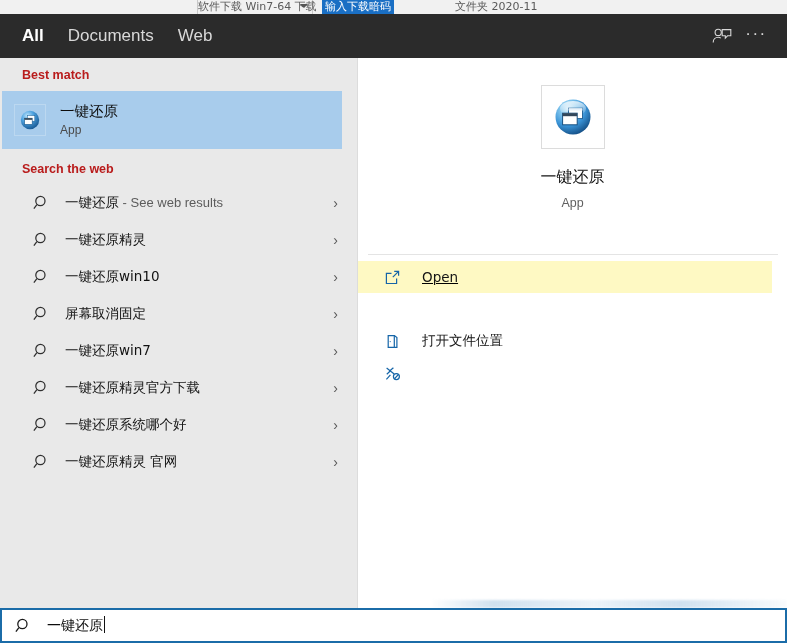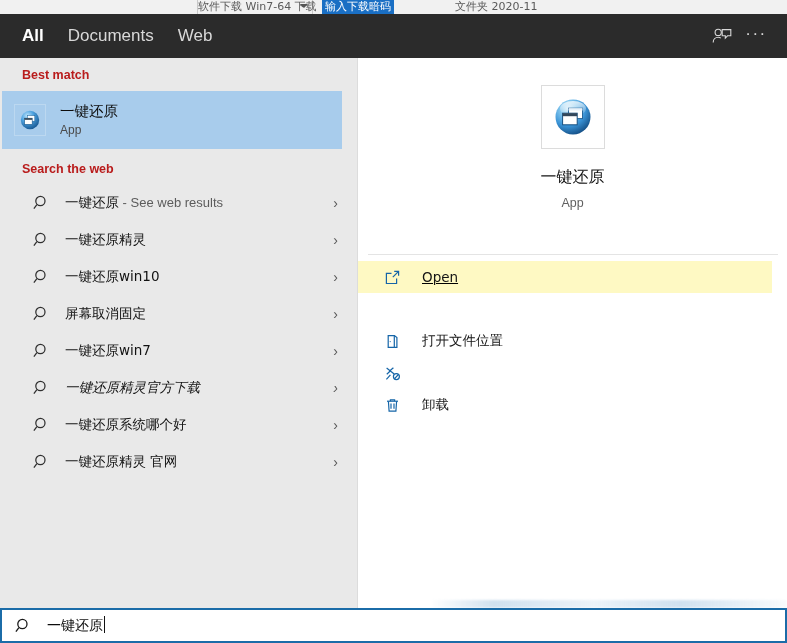--- a/index.html
+++ b/index.html
@@ -474,21 +474,21 @@
         <svg class="mag" viewBox="0 0 18 18" fill="none" stroke="#2f2f2f" stroke-width="1.25">
           <circle cx="7.4" cy="7.0" r="4.6"></circle>
             <line x1="3.9" y1="10.6" x2="0.9" y2="14.6"></line>
         </svg>
         <div class="web-label">
           <span>一键还原win7</span>
         </div>
         <span class="web-chev">›</span>
       </div>
 
-      <div class="web-row" style="top:311px;font-style:italic;">
+      <div class="web-row" style="top:311px;">
         <svg class="mag" viewBox="0 0 18 18" fill="none" stroke="#2f2f2f" stroke-width="1.25">
           <circle cx="7.4" cy="7.0" r="4.6"></circle>
             <line x1="3.9" y1="10.6" x2="0.9" y2="14.6"></line>
         </svg>
         <div class="web-label">
           <span>一键还原精灵官方下载</span>
         </div>
         <span class="web-chev">›</span>
       </div>
 
@@ -577,32 +577,20 @@
             <path d="M2.6 3.0l7.6 6.0"></path>
             <path d="M9.4 2.8L5.6 6.0"></path>
             <path d="M2.8 9.2l3.4-3.2"></path>
             <path d="M2.4 14.4l4.0-4.6"></path>
             <circle cx="12.4" cy="11.6" r="3.0"></circle>
             <line x1="10.4" y1="13.8" x2="14.4" y2="9.5"></line>
           </svg>
         </span>
       </div>
 
-      <div class="action-row" style="top:331px;">
-        <span class="action-icon">
-          <svg width="17" height="17" viewBox="0 0 17 17" fill="none" stroke="#1565a8" stroke-width="1.2">
-            <line x1="3.0" y1="4.2" x2="14.0" y2="4.2"></line>
-            <path d="M6.4 4.2V2.8h4.2v1.4"></path>
-            <path d="M4.4 4.2l0.7 10.0h6.8l0.7-10.0"></path>
-            <line x1="7.0" y1="6.6" x2="7.0" y2="11.8"></line>
-            <line x1="10.0" y1="6.6" x2="10.0" y2="11.8"></line>
-          </svg>
-        </span>
-        <span class="action-label">卸载</span>
-      </div>
     </div>
   </div>
 
   <div class="blur-band"></div>
 
   <div class="searchbar">
     <svg class="search-mag" viewBox="0 0 18 18" fill="none" stroke="#1a1a1a" stroke-width="1.3">
       <circle cx="7.4" cy="7.0" r="4.6"></circle>
         <line x1="3.9" y1="10.6" x2="0.9" y2="14.6"></line>
     </svg>

